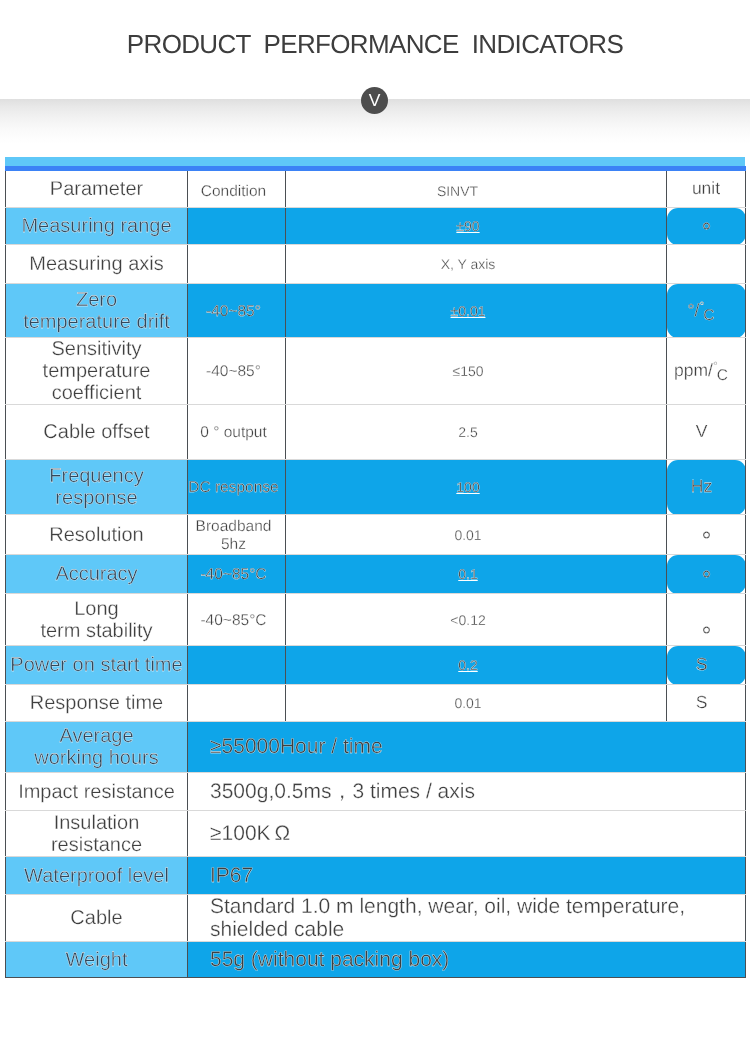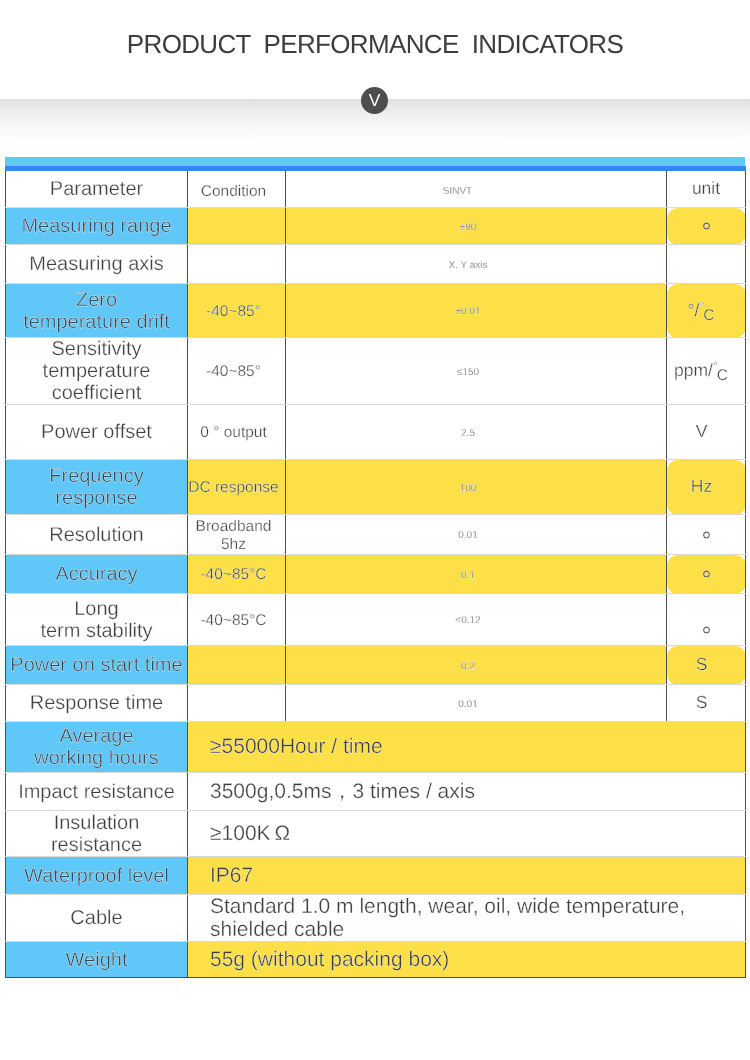--- a/index.html
+++ b/index.html
@@ -30,36 +30,36 @@
   table.spec td{border-top:1px solid #d9d9d9;border-bottom:1px solid #d9d9d9;
       border-left:1px solid #4b4f53;border-right:1px solid #4b4f53;
       padding:0;vertical-align:middle;text-align:center;
       box-sizing:border-box;line-height:1.1;}
   table.spec tr:first-child td{border-top:5px solid #3b82f6;}
   table.spec tr:last-child td{border-bottom:1px solid #4b4f53;}
 
   
   .c-param{width:182px;font-size:20px;}
   .c-cond {width:98px;font-size:15.5px;}
-  .c-val  {width:381px;font-size:10px;}
+  .c-val  {width:381px;font-size:14px;text-decoration:underline;}
   .c-unit {width:79px;font-size:17.5px;border-radius:11px;}
   .c-wide {width:558px;}
   table.spec td.c-cond{padding-right:6px;padding-top:2px;}
   table.spec td.c-val{padding-top:2px;}
   table.spec tr:first-child td.c-cond,
   table.spec tr:first-child td.c-val{padding-top:5px;}
   table.spec tr:first-child td.c-val{padding-right:37px;}
   table.spec td.c-val{padding-right:16px;}
   table.spec td.c-unit.upad{padding-right:9px;}
   table.spec td.left{text-align:left;padding-left:22px;font-size:21px;}
 
   
   table.spec td{-webkit-text-stroke:0.3px #ffffff;}
   .hl{background:#5FC8F8;-webkit-text-stroke:0.22px #5FC8F8;color:#31485c;}
-  .gr{background:#fde047;-webkit-text-stroke-color:#EDEDED;}
+  .gr{background:#0ea5e9;-webkit-text-stroke-color:#EDEDED;}
   .ml{white-space:pre-line;}
 
   
   .omega{margin-left:4px;}
 
   
   .degsym{display:inline-block;font-size:25px;line-height:0;position:relative;
       top:9px;left:5px;}
   .degsym.low{top:19px;}
 
@@ -110,21 +110,21 @@
           </tr>
       <tr style="height:67px">
             <td class="c-param ml">Sensitivity
 temperature
 coefficient</td>
             <td class="c-cond ml">-40~85°</td>
             <td class="c-val">≤150</td>
             <td class="c-unit upad"><span class="degc"><span>ppm/</span><span class="ring">°</span><span class="cee">C</span></span></td>
           </tr>
       <tr style="height:55px">
-            <td class="c-param ml">Power offset</td>
+            <td class="c-param ml">Cable offset</td>
             <td class="c-cond ml">0 ° output</td>
             <td class="c-val">2.5</td>
             <td class="c-unit upad">V</td>
           </tr>
       <tr style="height:55px">
             <td class="c-param ml hl">Frequency
 response</td>
             <td class="c-cond ml gr">DC response</td>
             <td class="c-val gr">100</td>
             <td class="c-unit upad gr">Hz</td>

